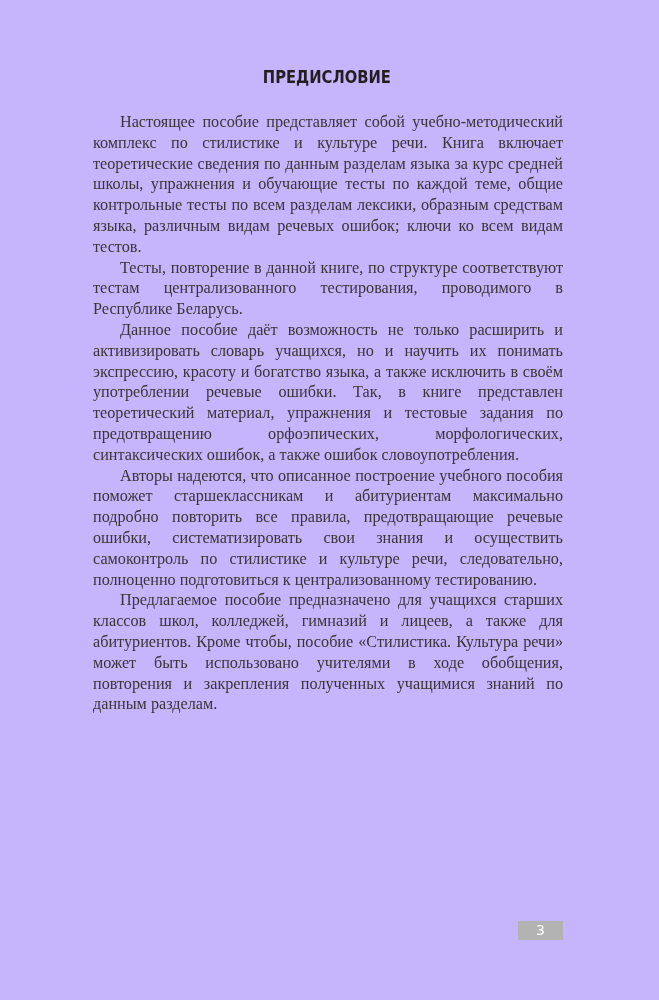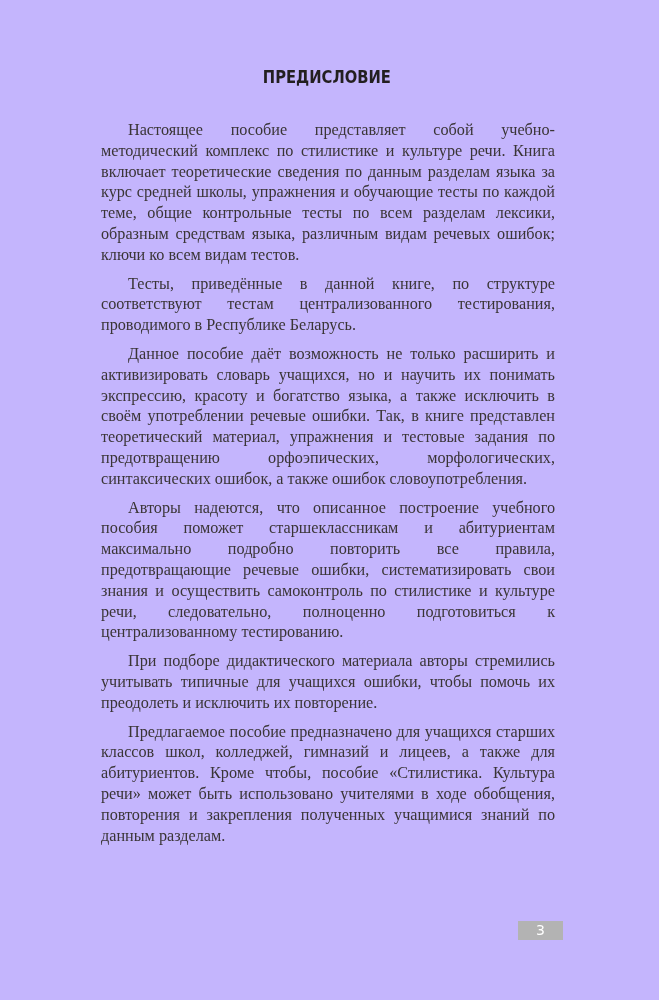--- a/index.html
+++ b/index.html
@@ -40,21 +40,21 @@
       left: 93px;
       width: 470px;
       font-family: "Liberation Serif", serif;
       font-size: 16.2px;
       line-height: 20.8px;
       color: #3a3536;
       text-align: justify;
       hyphens: manual;
     }
     .body-text p {
-      margin: 8px;
+      margin: 0;
       text-indent: 27px;
     }
     .page-number {
       position: absolute;
       left: 518px;
       top: 921px;
       width: 45px;
       height: 19px;
       background: #b3b3b3;
       color: #ffffff;
@@ -65,21 +65,20 @@
     }
   </style>
 </head>
 <body>
 
 <div class="page">
   <div class="title">ПРЕДИСЛОВИЕ</div>
 
   <div class="body-text">
     <p>Настоящее пособие представляет собой учебно-методический комплекс по стилистике и культуре речи. Книга включает теоретические сведения по данным разделам языка за курс средней школы, упражнения и обучающие тесты по каждой теме, общие контрольные тесты по всем разделам лексики, образным средствам языка, различным видам речевых ошибок; ключи ко всем видам тестов.</p>
-    <p>Тесты, приведённые в данной книге, по структуре соответствуют тестам централизованного тестирования, проводимого в Республике Беларусь.</p>
+    <p>Тесты, повторение в данной книге, по структуре соответствуют тестам централизованного тестирования, проводимого в Республике Беларусь.</p>
     <p>Данное пособие даёт возможность не только расширить и активизировать словарь учащихся, но и научить их понимать экспрессию, красоту и богатство языка, а также исключить в своём употреблении речевые ошибки. Так, в книге представлен теоретический материал, упражнения и тестовые задания по предотвращению орфоэпических, морфологических, синтаксических ошибок, а также ошибок словоупотребления.</p>
     <p>Авторы надеются, что описанное построение учебного пособия поможет старшеклассникам и абитуриентам максимально подробно повторить все правила, предотвращающие речевые ошибки, систематизировать свои знания и осуществить самоконтроль по стилистике и культуре речи, следовательно, полноценно подготовиться к централизованному тестированию.</p>
-    <p>При подборе дидактического материала авторы стремились учитывать типичные для учащихся ошибки, чтобы помочь их преодолеть и исключить их повторение.</p>
     <p>Предлагаемое пособие предназначено для учащихся старших классов школ, колледжей, гимназий и лицеев, а также для абитуриентов. Кроме чтобы, пособие «Стилистика. Культура речи» может быть использовано учителями в ходе обобщения, повторения и закрепления полученных учащимися знаний по данным разделам.</p>
   </div>
 
   <div class="page-number">3</div>
 </div>
 
 </body></html>

